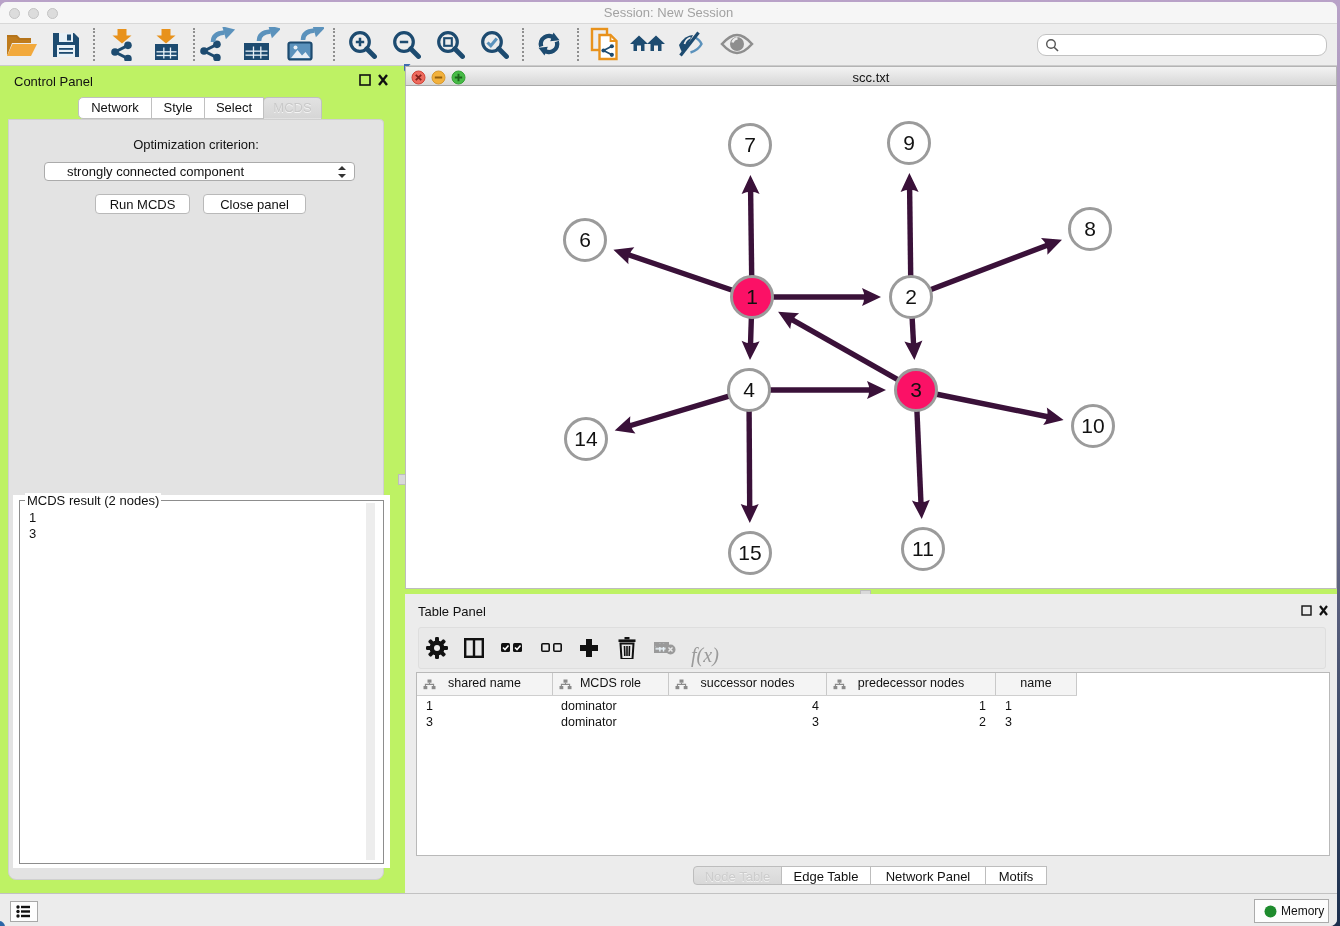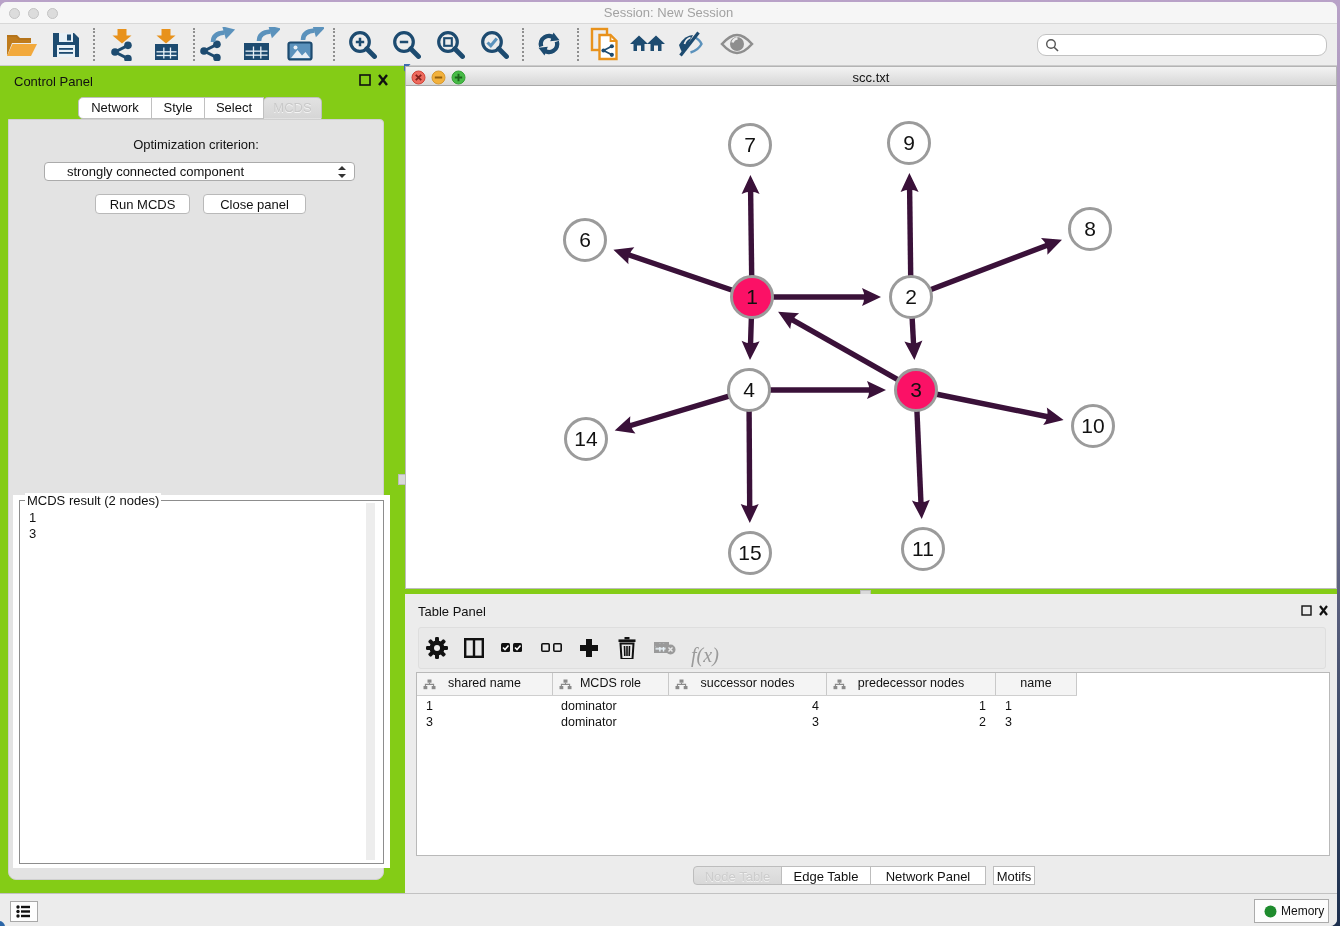--- a/index.html
+++ b/index.html
@@ -12,21 +12,21 @@
  border-bottom:1px solid #d8d8d8;}
 .tl{position:absolute;top:6px;width:11px;height:11px;border-radius:50%;
  background:#dcdcdc;border:1px solid #c3c3c3;box-sizing:border-box;}
 .title{position:absolute;top:3px;width:100%;text-align:center;font-size:13px;color:#a2a2a2;}
 .toolbar{position:absolute;left:0;top:22px;width:100%;height:41px;background:#ededed;
  border-bottom:1px solid #cccccc;}
 .tsep{position:absolute;top:4px;height:33px;width:0;border-left:2px dotted #8f8f8f;}
 .ticon{position:absolute;top:0;}
 .searchbox{position:absolute;left:1037px;top:10px;width:288px;height:20px;background:#fff;
  border:1px solid #c2c2c2;border-radius:9px;}
-.content{position:absolute;left:0;top:64px;width:100%;height:827px;background:#84cc16;}
+.content{position:absolute;left:0;top:64px;width:100%;height:827px;background:#bef264;}
 
 .cpanel{position:absolute;left:0;top:0;width:392px;height:827px;}
 .cp-title{position:absolute;left:14px;top:8px;font-size:13px;color:#111;}
 .tabs{position:absolute;left:78px;top:31px;height:22px;}
 .tab{position:absolute;top:0;height:22px;box-sizing:border-box;border:1px solid #c0c0c0;
  background:#fff;font-size:13px;color:#111;text-align:center;line-height:20px;}
 .tabsel{background:linear-gradient(180deg,#e2e2e2,#d6d6d6);color:#c9c9c9;
  text-shadow:0 1px 0 #f5f5f5;border-radius:4px 4px 0 0;}
 .tabpanel{position:absolute;left:8px;top:53px;width:376px;height:761px;background:#e3e3e3;
  border:1px solid #d0d0d0;border-radius:0 4px 8px 8px;box-sizing:border-box;}
@@ -423,21 +423,21 @@
             <div class="trow" style="left:144px;top:41px;width:100px">dominator</div>
             <div class="trow" style="left:332px;top:41px;width:70px;text-align:right">3</div>
             <div class="trow" style="left:499px;top:41px;width:70px;text-align:right">2</div>
             <div class="trow" style="left:588px;top:41px;width:60px">3</div>
           </div>
    </div>
    <div class="btabs">
     <div class="btab" style="left:288px;width:89px;background:linear-gradient(180deg,#e3e3e3,#d8d8d8);color:#ccc;text-shadow:0 1px 0 #f2f2f2;border-radius:4px 0 0 4px;">Node Table</div>
     <div class="btab" style="left:376px;width:90px;">Edge Table</div>
     <div class="btab" style="left:465px;width:116px;">Network Panel</div>
-    <div class="btab" style="left:580px;width:42px;margin-left:8px;">Motifs</div>
+    <div class="btab" style="left:580px;width:62px;">Motifs</div>
    </div>
   </div>
  </div>
  <div class="statusbar">
   <div class="listbtn">
    <svg width="26" height="19" style="position:absolute;left:0;top:0">
     <circle cx="7" cy="5" r="1.7" fill="#111"></circle>
           <circle cx="7" cy="9.5" r="1.7" fill="#111"></circle>
           <circle cx="7" cy="14" r="1.7" fill="#111"></circle>
     <rect x="10" y="3.8" width="9" height="2.4" fill="#111"></rect>

